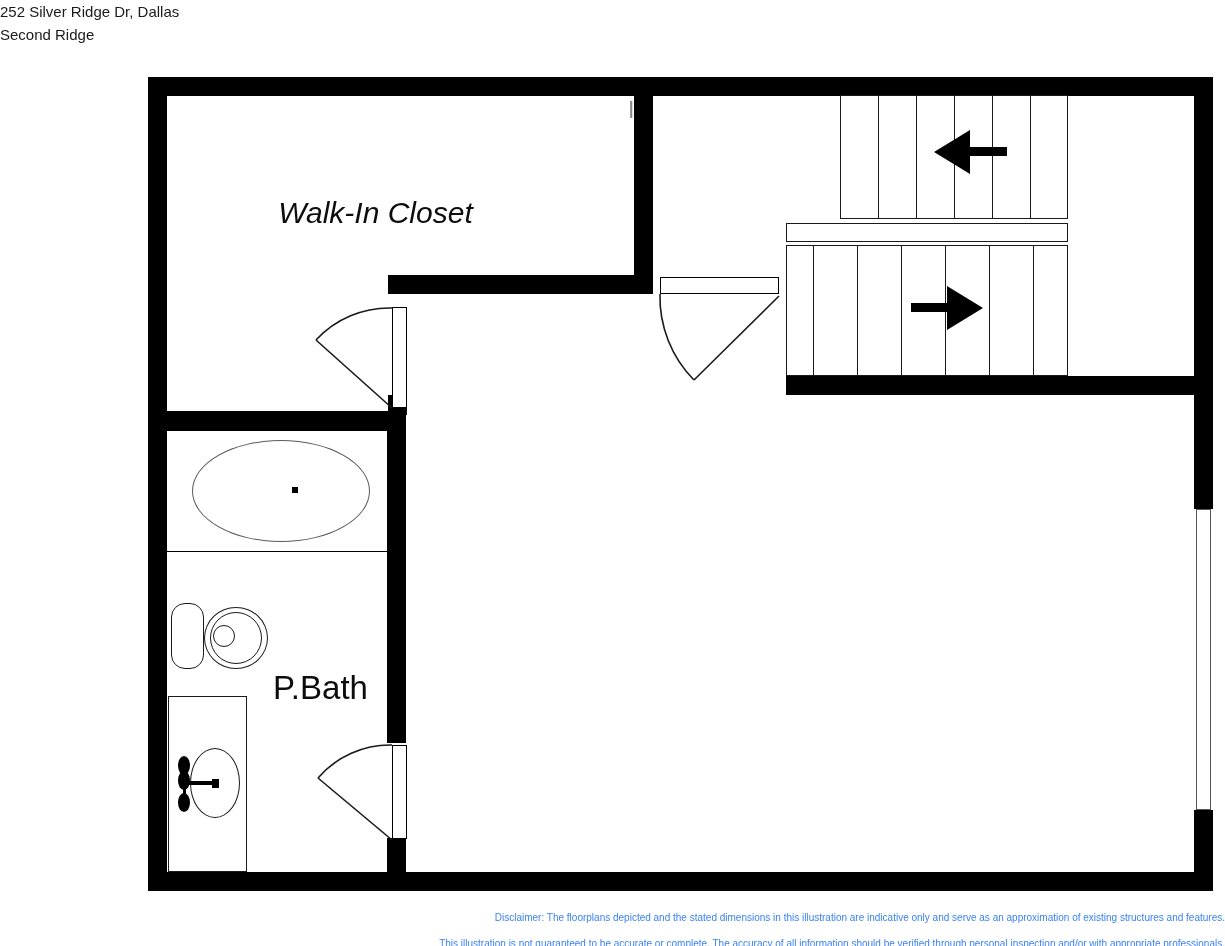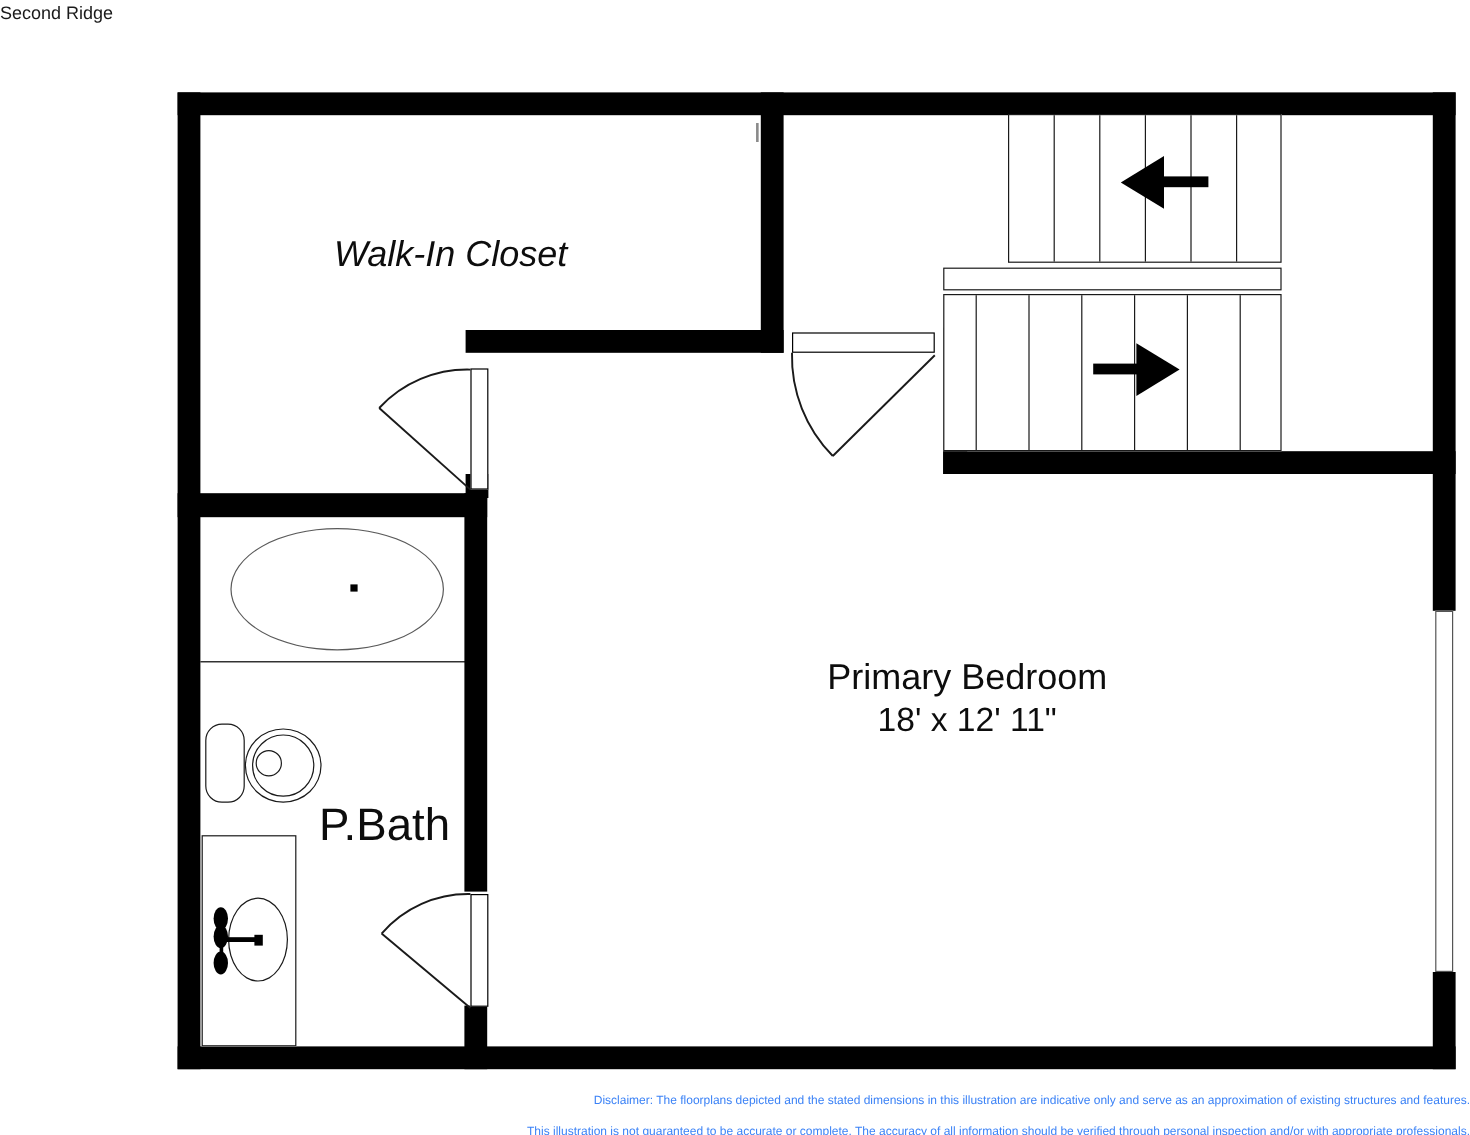--- a/index.html
+++ b/index.html
@@ -71,21 +71,21 @@
     color: #0d0d0d;
   }
   .room-label .name {
     font-size: 30px;
     line-height: 36px;
   }
   .room-label .dims {
     font-size: 28px;
     line-height: 34px;
   }
-  .label-small .name { font-size: 38px; }
+  .label-small .name { font-size: 33px; }
 
   
   .ghost-text {
     position: absolute;
     color: #8a8a8a;
     font-size: 23px;
     line-height: 31px;
     white-space: nowrap;
     overflow: hidden;
   }
@@ -188,20 +188,21 @@
     line-height: 26px;
     color: #3b82f6;
     white-space: nowrap;
     text-align: right;
   }
 </style>
 </head>
 <body>
 
 <div id="header">
+  <div class="header-line">252 Silver Ridge Dr, Dallas</div>
   <div class="header-line">Second Ridge</div>
 </div>
 
 <div id="plan">
 
   <div class="ghost-text" style="left:628px; top:95px;">IS</div>
   <div class="ghost-text" style="left:640px; top:122px;">I</div>
 
   <div class="wall" style="left:148px; top:77px; width:1065px; height:19px;"></div>
 
@@ -292,24 +293,20 @@
   <div class="faucet-stem" style="left:186px; top:781px; width:28px; height:4px;"></div>
   <div class="faucet-blob" style="left:178px; top:756px; width:12px; height:19px;"></div>
   <div class="faucet-blob" style="left:178px; top:771px; width:12px; height:19px;"></div>
   <div class="faucet-blob" style="left:178px; top:793px; width:12px; height:19px;"></div>
   <div class="faucet-stem" style="left:183px; top:770px; width:3px; height:24px;"></div>
 
   <div class="room-label" style="left:223px; top:195px; width:305px;font-style:italic;">
     <div class="name">Walk-In Closet</div>
   </div>
 
-  <div class="room-label" style="left:630px; top:547px; width:352px;">
-    <div class="name">Primary Bedroom</div>
-    <div class="dims">18' x 12' 11"</div>
-  </div>
 
   <div class="room-label label-small" style="left:243px; top:670px; width:155px;">
     <div class="name">P.Bath</div>
   </div>
 
 </div>
 
 <div id="disclaimer">
   <div class="disc-line">Disclaimer: The floorplans depicted and the stated dimensions in this illustration are indicative only and serve as an approximation of existing structures and features.</div>
   <div class="disc-line">This illustration is not guaranteed to be accurate or complete. The accuracy of all information should be verified through personal inspection and/or with appropriate professionals.</div>

